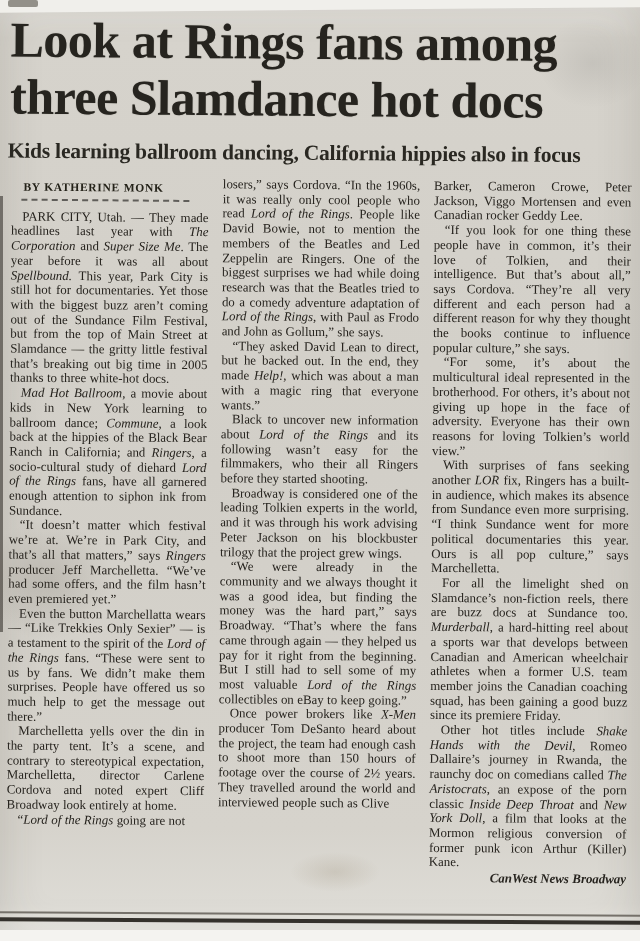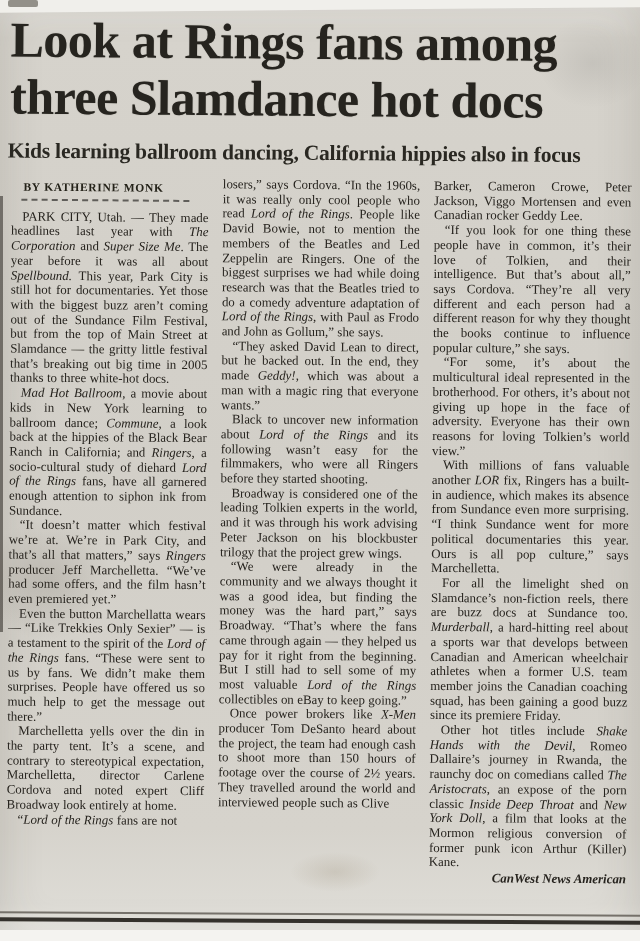--- a/index.html
+++ b/index.html
@@ -108,38 +108,38 @@
       <div class="col">
         <div class="byline-block">
           <div class="byline">BY KATHERINE MONK</div>
           <div class="byline-rule"></div>
         </div>
       <p class="indent"><span>PARK CITY, Utah. — They made headlines last year with </span><em>The Corporation</em><span> and </span><em>Super Size Me</em><span>. The year before it was all about </span><em>Spellbound.</em><span> This year, Park City is still hot for documentaries. Yet those with the biggest buzz aren’t coming out of the Sundance Film Festival, but from the top of Main Street at Slamdance — the gritty little festival that’s breaking out big time in 2005 thanks to three white-hot docs.</span></p>
           <p class="indent"><em>Mad Hot Ballroom</em><span>, a movie about kids in New York learning to ballroom dance; </span><em>Commune</em><span>, a look back at the hippies of the Black Bear Ranch in California; and </span><em>Ringers</em><span>, a socio-cultural study of diehard </span><em>Lord of the Rings</em><span> fans, have all garnered enough attention to siphon ink from Sundance.</span></p>
           <p class="indent"><span>“It doesn’t matter which festival we’re at. We’re in Park City, and that’s all that matters,” says </span><em>Ringers</em><span> producer Jeff Marchelletta. “We’ve had some offers, and the film hasn’t even premiered yet.”</span></p>
           <p class="indent"><span>Even the button Marchellatta wears — “Like Trekkies Only Sexier” — is a testament to the spirit of the </span><em>Lord of the Rings</em><span> fans. “These were sent to us by fans. We didn’t make them surprises. People have offered us so much help to get the message out there.”</span></p>
           <p class="indent"><span>Marchelletta yells over the din in the party tent. It’s a scene, and contrary to stereotypical expectation, Marchelletta, director Carlene Cordova and noted expert Cliff Broadway look entirely at home.</span></p>
-          <p class="indent"><span>“</span><em>Lord of the Rings</em><span> fans are not</span></p>
+          <p class="indent"><span>“</span><em>Lord of the Rings</em><span> going are not</span></p>
         </div>
       <div class="col">
           <p><span>losers,” says Cordova. “In the 1960s, it was really only cool people who read </span><em>Lord of the Rings</em><span>. People like David Bowie, not to mention the members of the Beatles and Led Zeppelin are Ringers. One of the biggest surprises we had while doing research was that the Beatles tried to do a comedy adventure adaptation of </span><em>Lord of the Rings</em><span>, with Paul as Frodo and John as Gollum,” she says.</span></p>
-          <p class="indent"><span>“They asked David Lean to direct, but he backed out. In the end, they made </span><em>Geddy!</em><span>, which was about a man with a magic ring that everyone wants.”</span></p>
-          <p class="indent"><span>Black to uncover new information about </span><em>Lord of the Rings</em><span> and its following wasn’t easy for the filmmakers, who were all Ringers before they started shooting.</span></p>
+          <p class="indent"><span>“They asked David Lean to direct, but he backed out. In the end, they made </span><em>Help!</em><span>, which was about a man with a magic ring that everyone wants.”</span></p>
+          <p class="indent"><span>Black to uncover new information about </span><em>Lord of the Rings</em><span> and its following wasn’t easy for the filmmakers, who their all Ringers before they started shooting.</span></p>
           <p class="indent"><span>Broadway is considered one of the leading Tolkien experts in the world, and it was through his work advising Peter Jackson on his blockbuster trilogy that the project grew wings.</span></p>
           <p class="indent"><span>“We were already in the community and we always thought it was a good idea, but finding the money was the hard part,” says Broadway. “That’s where the fans came through again — they helped us pay for it right from the beginning. But I still had to sell some of my most valuable </span><em>Lord of the Rings</em><span> collectibles on eBay to keep going.”</span></p>
           <p class="indent"><span>Once power brokers like </span><em>X-Men</em><span> producer Tom DeSanto heard about the project, the team had enough cash to shoot more than 150 hours of footage over the course of 2½ years. They travelled around the world and interviewed people such as Clive</span></p>
         </div>
       <div class="col">
           <p><span>Barker, Cameron Crowe, Peter Jackson, Viggo Mortensen and even Canadian rocker Geddy Lee.</span></p>
           <p class="indent"><span>“If you look for one thing these people have in common, it’s their love of Tolkien, and their intelligence. But that’s about all,” says Cordova. “They’re all very different and each person had a different reason for why they thought the books continue to influence popular culture,” she says.</span></p>
           <p class="indent"><span>“For some, it’s about the multicultural ideal represented in the brotherhood. For others, it’s about not giving up hope in the face of adversity. Everyone has their own reasons for loving Tolkien’s world view.”</span></p>
-          <p class="indent"><span>With millions of fans valuable another </span><em>LOR</em><span> fix, Ringers has a built-in audience, which makes its absence from Sundance even more surprising. “I think Sundance went for more political documentaries this year. Ours is all pop culture,” says Marchelletta.</span></p>
+          <p class="indent"><span>With surprises of fans seeking another </span><em>LOR</em><span> fix, Ringers has a built-in audience, which makes its absence from Sundance even more surprising. “I think Sundance went for more political documentaries this year. Ours is all pop culture,” says Marchelletta.</span></p>
           <p class="indent"><span>For all the limelight shed on Slamdance’s non-fiction reels, there are buzz docs at Sundance too. </span><em>Murderball</em><span>, a hard-hitting reel about a sports war that develops between Canadian and American wheelchair athletes when a former U.S. team member joins the Canadian coaching squad, has been gaining a good buzz since its premiere Friday.</span></p>
           <p class="indent"><span>Other hot titles include </span><em>Shake Hands with the Devil</em><span>, Romeo Dallaire’s journey in Rwanda, the raunchy doc on comedians called </span><em>The Aristocrats</em><span>, an expose of the porn classic </span><em>Inside Deep Throat</em><span> and </span><em>New York Doll</em><span>, a film that looks at the Mormon religious conversion of former punk icon Arthur (Killer) Kane.</span></p>
-          <p class="credit"><em>CanWest News American</em></p>
+          <p class="credit"><em>CanWest News Broadway</em></p>
         </div>
     </div>
 
   </div>
 
   <div class="band-top"></div>
   <div class="corner-mark"></div>
   <div class="left-strip"></div>
   <div class="stain-mid-left"></div>
   <div class="stain-top-right"></div>

